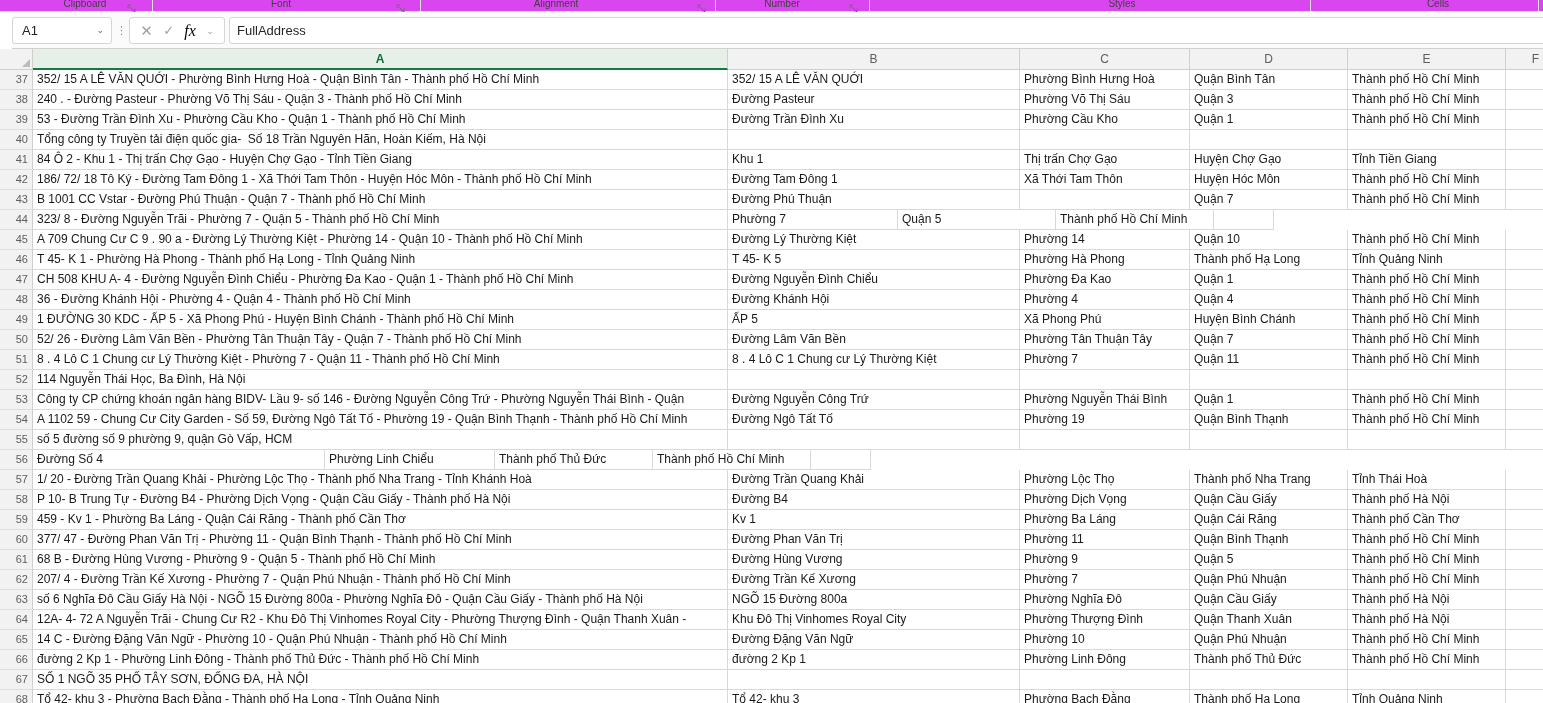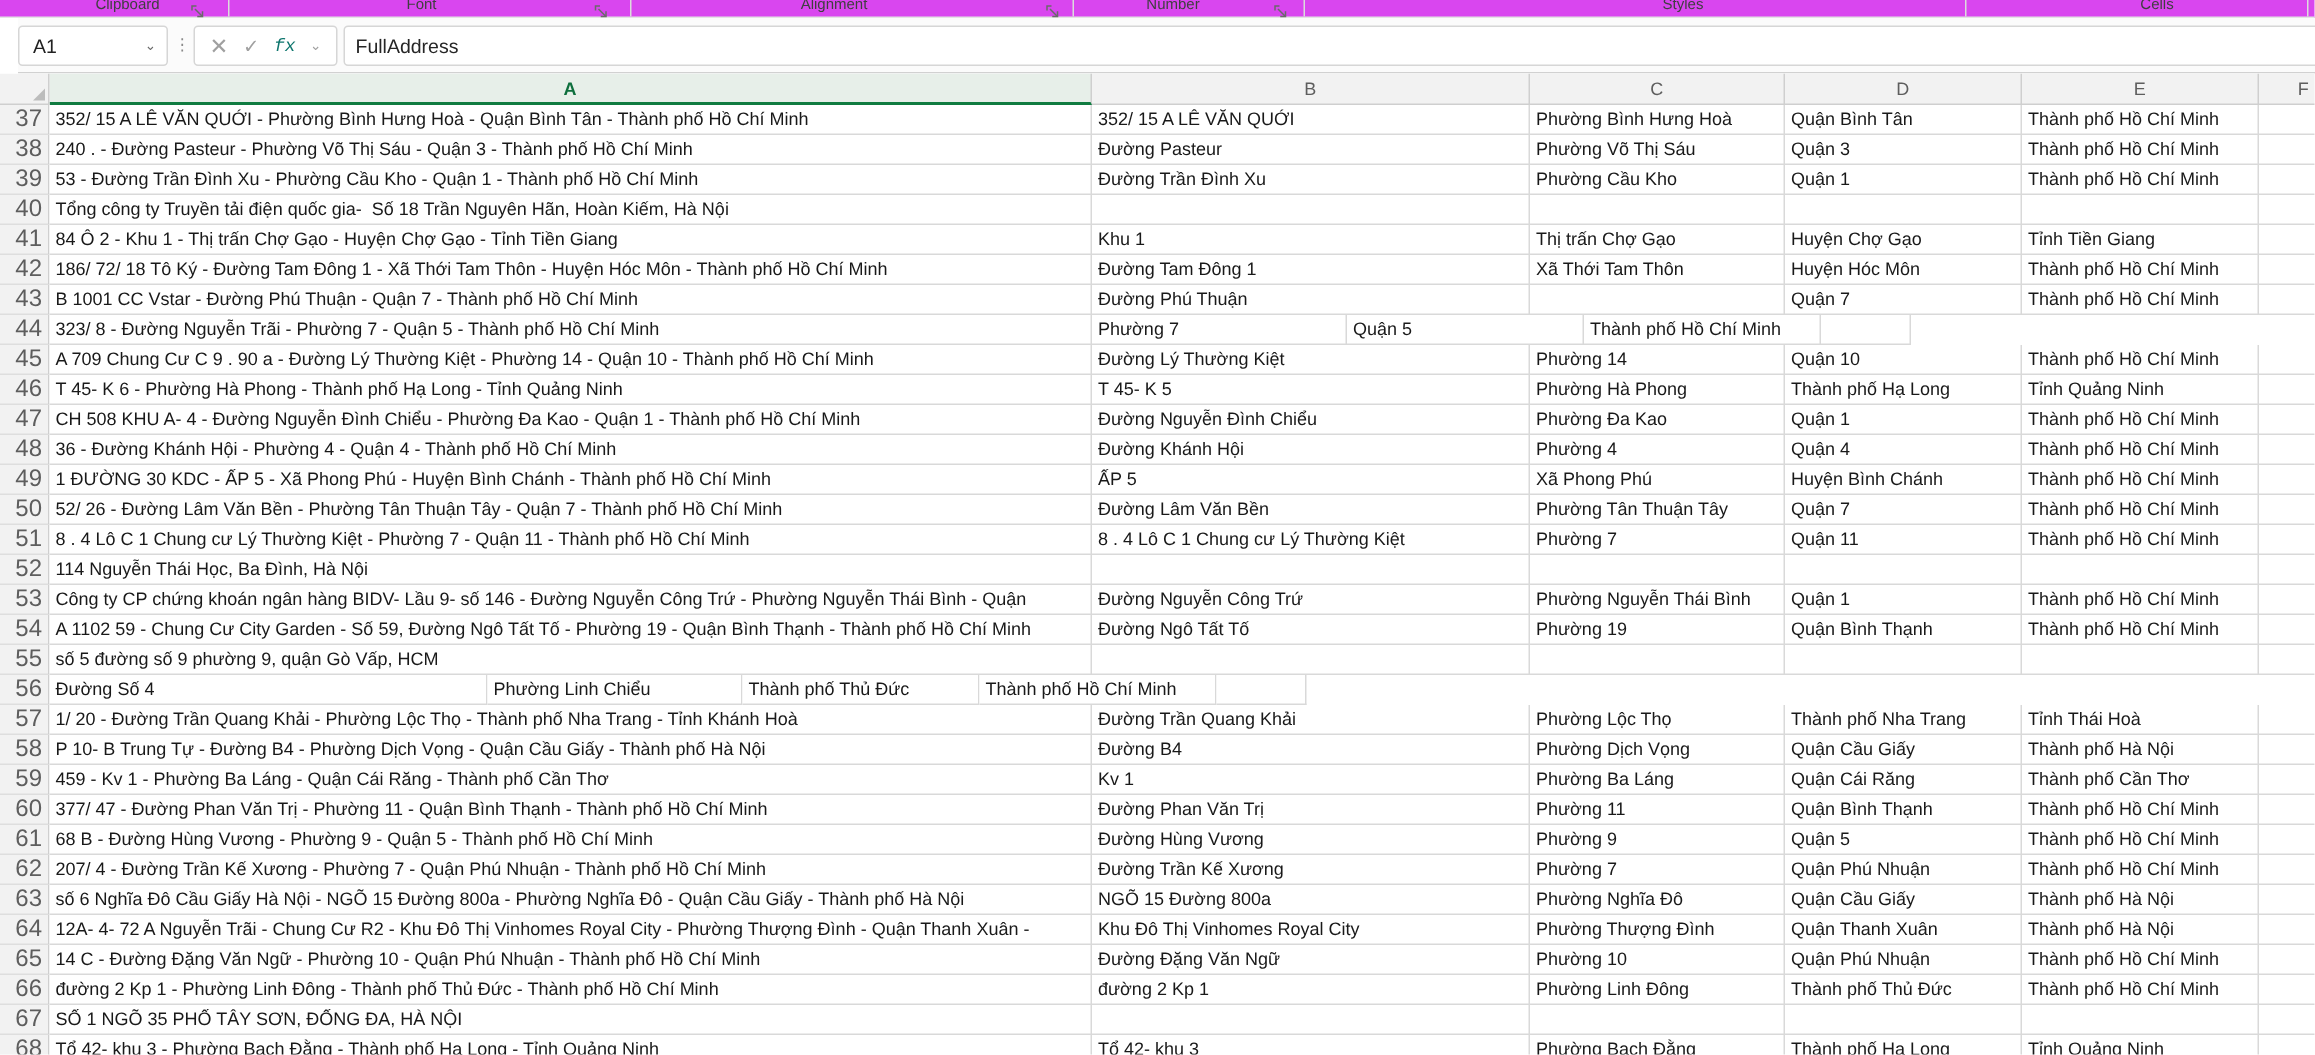--- a/index.html
+++ b/index.html
@@ -21,43 +21,43 @@
     background:#fff; border:1px solid #D6D6D6; border-radius:3px;
     font-size:13px; color:#222; line-height:25px; padding-left:9px; }
   .namebox .chev { position:absolute; right:7px; top:0; color:#6a6a6a; font-size:9px; }
   .fb-handle { position:absolute; left:104px; top:5px; height:27px; line-height:27px;
     color:#8a8a8a; font-size:11px; letter-spacing:-1px; }
   .fxbox { position:absolute; left:117px; top:5px; width:96px; height:27px;
     background:#fff; border:1px solid #D6D6D6; border-radius:3px;
     display:flex; align-items:center; justify-content:space-evenly; }
   .fx-x   { color:#A0A0A0; font-size:15px; }
   .fx-ok  { color:#A0A0A0; font-size:13px; }
-  .fx-fx  { color:#0f766e; font-size:12px; font-style:italic;
-            font-family:Liberation Mono, monospace; }
+  .fx-fx  { color:#000000; font-size:16px; font-style:italic;
+            font-family:Liberation Serif, serif; }
   .fx-chev{ color:#A0A0A0; font-size:9px; }
   .formula-field { position:absolute; left:217px; top:5px; width:1330px; height:27px;
     background:#fff; border:1px solid #D6D6D6; border-radius:3px;
     font-size:13px; color:#262626; line-height:25px; padding-left:7px;
     white-space:pre; overflow:hidden; }
 
   
   .sheet { position:absolute; top:49px; left:0; width:1543px; height:654px;
     overflow:hidden; background:#fff; }
   .hdr-row { display:flex; height:21px; }
   .hcell { background:#F2F2F2; border-right:1px solid #CFCFCF; border-bottom:1px solid #CFCFCF;
     color:#5E5E5E; font-size:12px; text-align:center; line-height:20px; overflow:hidden; }
   .hcell.sel { color:#0E6F3D; background:#E7EFE9; border-bottom:2px solid #107C41;
     font-weight:bold; }
   .corner { position:relative; background:#F2F2F2;
     border-right:1px solid #CFCFCF; border-bottom:1px solid #CFCFCF; }
   .corner .tri { position:absolute; right:2px; bottom:2px; width:0; height:0;
     border-left:8px solid transparent; border-bottom:8px solid #BCBCBC; }
   .row { display:flex; height:20px; }
   .rh { background:#F2F2F2; border-right:1px solid #CFCFCF; border-bottom:1px solid #DEDEDE;
-    color:#5E5E5E; font-size:16px; text-align:right; padding-right:4px; line-height:19px; }
+    color:#5E5E5E; font-size:11px; text-align:right; padding-right:4px; line-height:19px; }
   .cell { background:#fff; border-right:1px solid #D9D9D9; border-bottom:1px solid #D9D9D9;
     font-size:12px; color:#191919; line-height:19px; padding-left:4px;
     white-space:pre; overflow:hidden; }
   .cw-rh{ width:33px; flex:none; }
   .cw-a { width:695px; flex:none; }
   .cw-b { width:292px; flex:none; }
   .cw-c { width:170px; flex:none; }
   .cw-d { width:158px; flex:none; }
   .cw-e { width:158px; flex:none; }
   .cw-f { width:60px;  flex:none; }
@@ -213,21 +213,21 @@
     <div class="rh cw-rh">45</div>
     <div class="cell cw-a">A 709 Chung Cư C 9 . 90 a - Đường Lý Thường Kiệt - Phường 14 - Quận 10 - Thành phố Hồ Chí Minh</div>
     <div class="cell cw-b">Đường Lý Thường Kiệt</div>
     <div class="cell cw-c">Phường 14</div>
     <div class="cell cw-d">Quận 10</div>
     <div class="cell cw-e">Thành phố Hồ Chí Minh</div>
     <div class="cell cw-f"></div>
   </div>
       <div class="row">
     <div class="rh cw-rh">46</div>
-    <div class="cell cw-a">T 45- K 6 - Phường Hà Phong - Thành phố Hạ Long - Tỉnh Quảng Ninh</div>
+    <div class="cell cw-a">T 45- K 1 - Phường Hà Phong - Thành phố Hạ Long - Tỉnh Quảng Ninh</div>
     <div class="cell cw-b">T 45- K 5</div>
     <div class="cell cw-c">Phường Hà Phong</div>
     <div class="cell cw-d">Thành phố Hạ Long</div>
     <div class="cell cw-e">Tỉnh Quảng Ninh</div>
     <div class="cell cw-f"></div>
   </div>
       <div class="row">
     <div class="rh cw-rh">47</div>
     <div class="cell cw-a">CH 508 KHU A- 4 - Đường Nguyễn Đình Chiểu - Phường Đa Kao - Quận 1 - Thành phố Hồ Chí Minh</div>
     <div class="cell cw-b">Đường Nguyễn Đình Chiểu</div>

